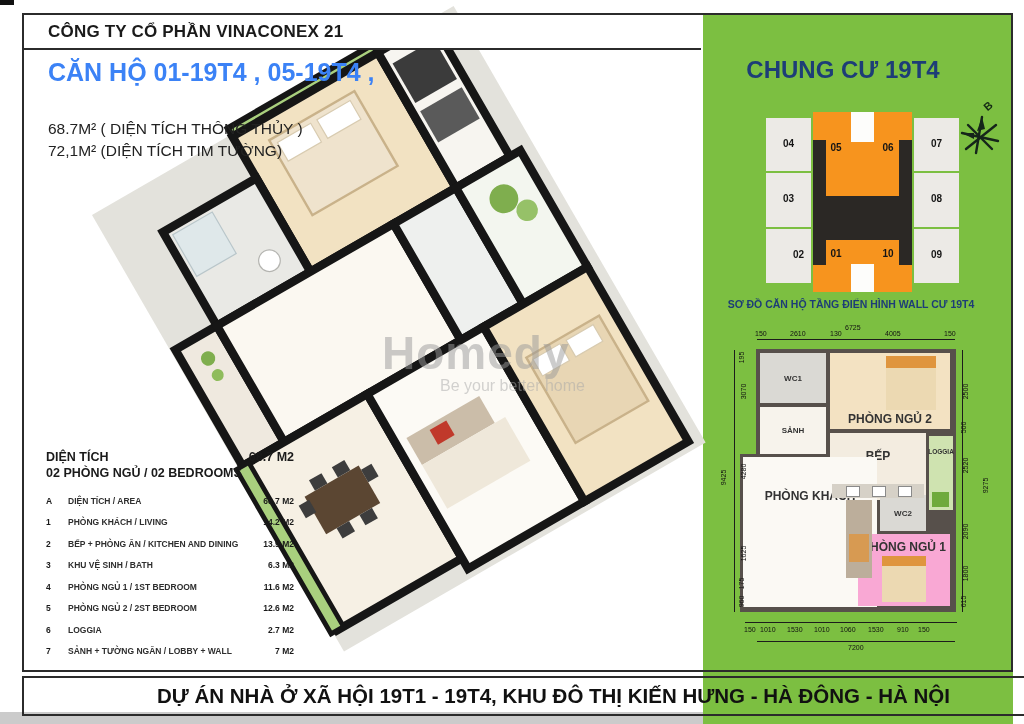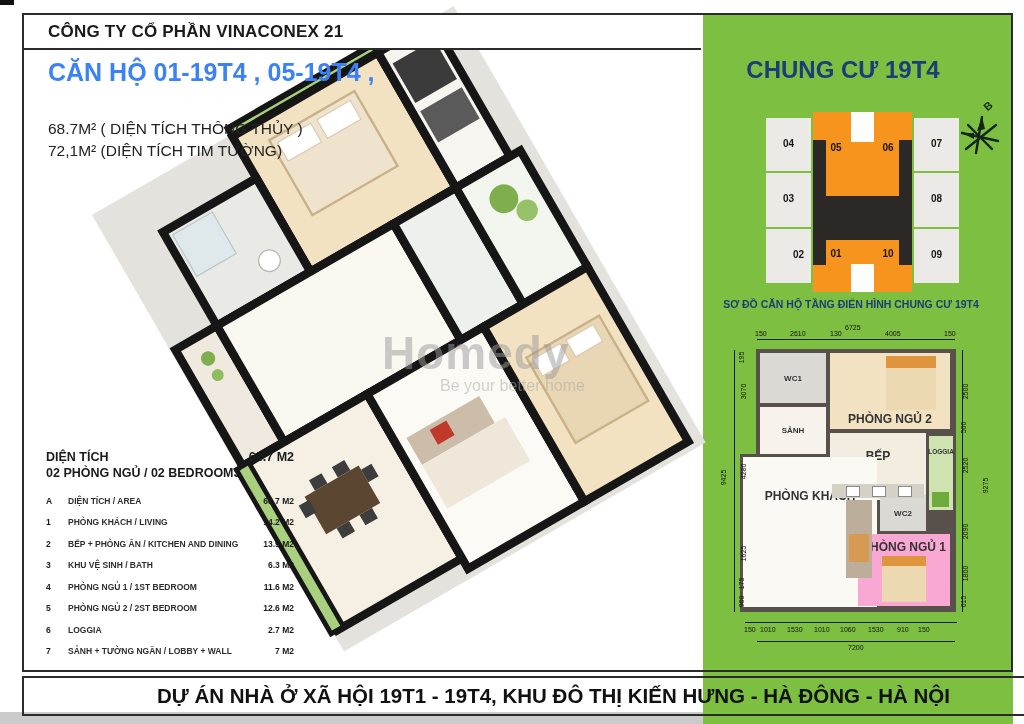--- a/index.html
+++ b/index.html
@@ -218,21 +218,21 @@
   <div class="abs fk-label" style="left:766px;top:193px;width:45px;">03</div>
   <div class="abs fk-label" style="left:766px;top:249px;width:65px;">02</div>
   <div class="abs fk-label" style="left:914px;top:138px;width:45px;">07</div>
   <div class="abs fk-label" style="left:914px;top:193px;width:45px;">08</div>
   <div class="abs fk-label" style="left:914px;top:249px;width:45px;">09</div>
   <div class="abs fk-label" style="left:818px;top:142px;width:36px;">05</div>
   <div class="abs fk-label" style="left:870px;top:142px;width:36px;">06</div>
   <div class="abs fk-label" style="left:818px;top:248px;width:36px;">01</div>
   <div class="abs fk-label" style="left:870px;top:248px;width:36px;">10</div>
 
-  <div class="abs caption">SƠ ĐỒ CĂN HỘ TẦNG ĐIỂN HÌNH CHUNG CƯ 19T4</div>
+  <div class="abs caption">SƠ ĐỒ CĂN HỘ TẦNG ĐIỂN HÌNH WALL CƯ 19T4</div>
 
   <div class="abs wallbase" style="left:756px;top:349px;width:200px;height:112px;"></div>
   <div class="abs wallbase" style="left:740px;top:454px;width:216px;height:158px;"></div>
 
   <div class="abs room" style="left:760px;top:353px;width:66px;height:50px;background:#dad9d4;">
     <span class="room-label">WC1</span>
   </div>
   <div class="abs room" style="left:830px;top:353px;width:120px;height:76px;background:#f3e2c2;align-items:flex-end;">
     <span class="room-label big" style="margin-bottom:3px;">PHÒNG NGỦ 2</span>
   </div>

